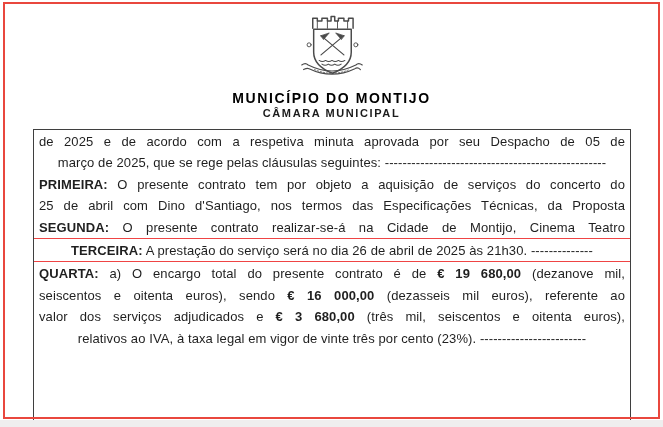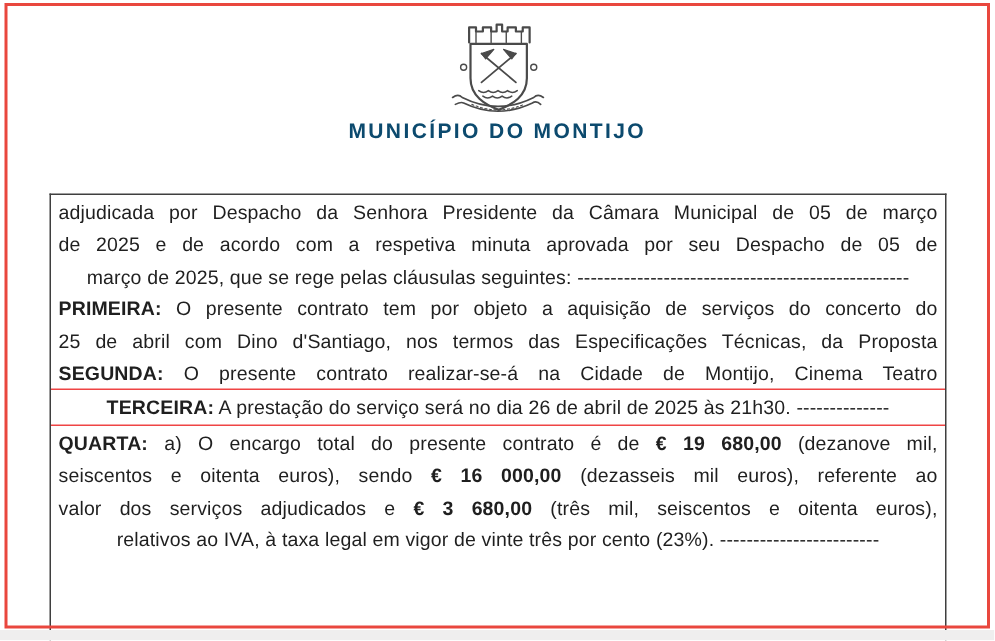--- a/index.html
+++ b/index.html
@@ -11,22 +11,22 @@
     position:absolute; left:3px; top:2px; right:3px; bottom:8px;
     border:2px solid #e9473e; z-index:6; pointer-events:none;
   }
   .below-frame{
     position:absolute; left:0; right:0; bottom:0; height:7px;
     background:#efeeee; z-index:5;
   }
   .header{ position:absolute; top:10px; left:0; width:100%; text-align:center; z-index:2;}
   .crest{ display:block; margin:0 auto; }
   .muni-title{
-    margin-top:3px; font-size:14px; font-weight:700; letter-spacing:1.6px;
-    color:#0c4a6e;
+    margin-top:14px; font-size:14px; font-weight:700; letter-spacing:1.6px;
+    color:#000000;
   }
   .muni-sub{
     margin-top:1px; font-size:11px; font-weight:700; letter-spacing:1.6px;
     color:#1b1b1b;
   }
   .contract-box{
     position:absolute; left:33px; top:129px; width:598px; height:330px;
     box-sizing:border-box;
     border:1px solid #3f3f3f; border-bottom:none;
     background:#fff; z-index:1;
@@ -59,25 +59,25 @@
       <path d="M39 59 q3.5 2.6 7 0 q3.5 2.6 7 0 q3.5 2.6 7 0" stroke-width="1.1"></path>
 
       <circle cx="25" cy="38" r="2.2" stroke-width="1"></circle>
       <circle cx="76" cy="38" r="2.2" stroke-width="1"></circle>
 
       <path d="M17 60 q4 -3 7 0 q26 13 52 0 q3 -3 7 0" stroke-width="1.2"></path>
       <path d="M19 65 q4 -2 6 -1 q25 12 50 0 q3 -2 6 1" stroke-width="1.2"></path>
       <path d="M31 65 q19 8 38 0" stroke-width="0.8" stroke-dasharray="1.5 1.8"></path>
     </svg>
     <div class="muni-title">MUNICÍPIO DO MONTIJO</div>
+    <div class="muni-sub">CÂMARA MUNICIPAL</div>
   </div>
 
   <div class="contract-box">
       <div class="cell">
-        <div class="line just"><span>adjudicada por Despacho da Senhora Presidente da Câmara Municipal de 05 de março</span></div>
         <div class="line just"><span>de 2025 e de acordo com a respetiva minuta aprovada por seu Despacho de 05 de</span></div>
         <div class="line fill"><span>março de 2025, que se rege pelas cláusulas seguintes: </span><span>--------------------------------------------------</span></div>
         <div class="line just"><span class="b">PRIMEIRA:</span><span> O presente contrato tem por objeto a aquisição de serviços do concerto do</span></div>
         <div class="line just"><span>25 de abril com Dino d'Santiago, nos termos das Especificações Técnicas, da Proposta</span></div>
         <div class="line just"><span class="b">SEGUNDA:</span><span> O presente contrato realizar-se-á na Cidade de Montijo, Cinema Teatro</span></div>
       </div>
       <div class="cell">
         <div class="line fill"><span class="b">TERCEIRA:</span><span> A prestação do serviço será no dia 26 de abril de 2025 às 21h30. </span><span>--------------</span></div>
       </div>
       <div class="cell">

